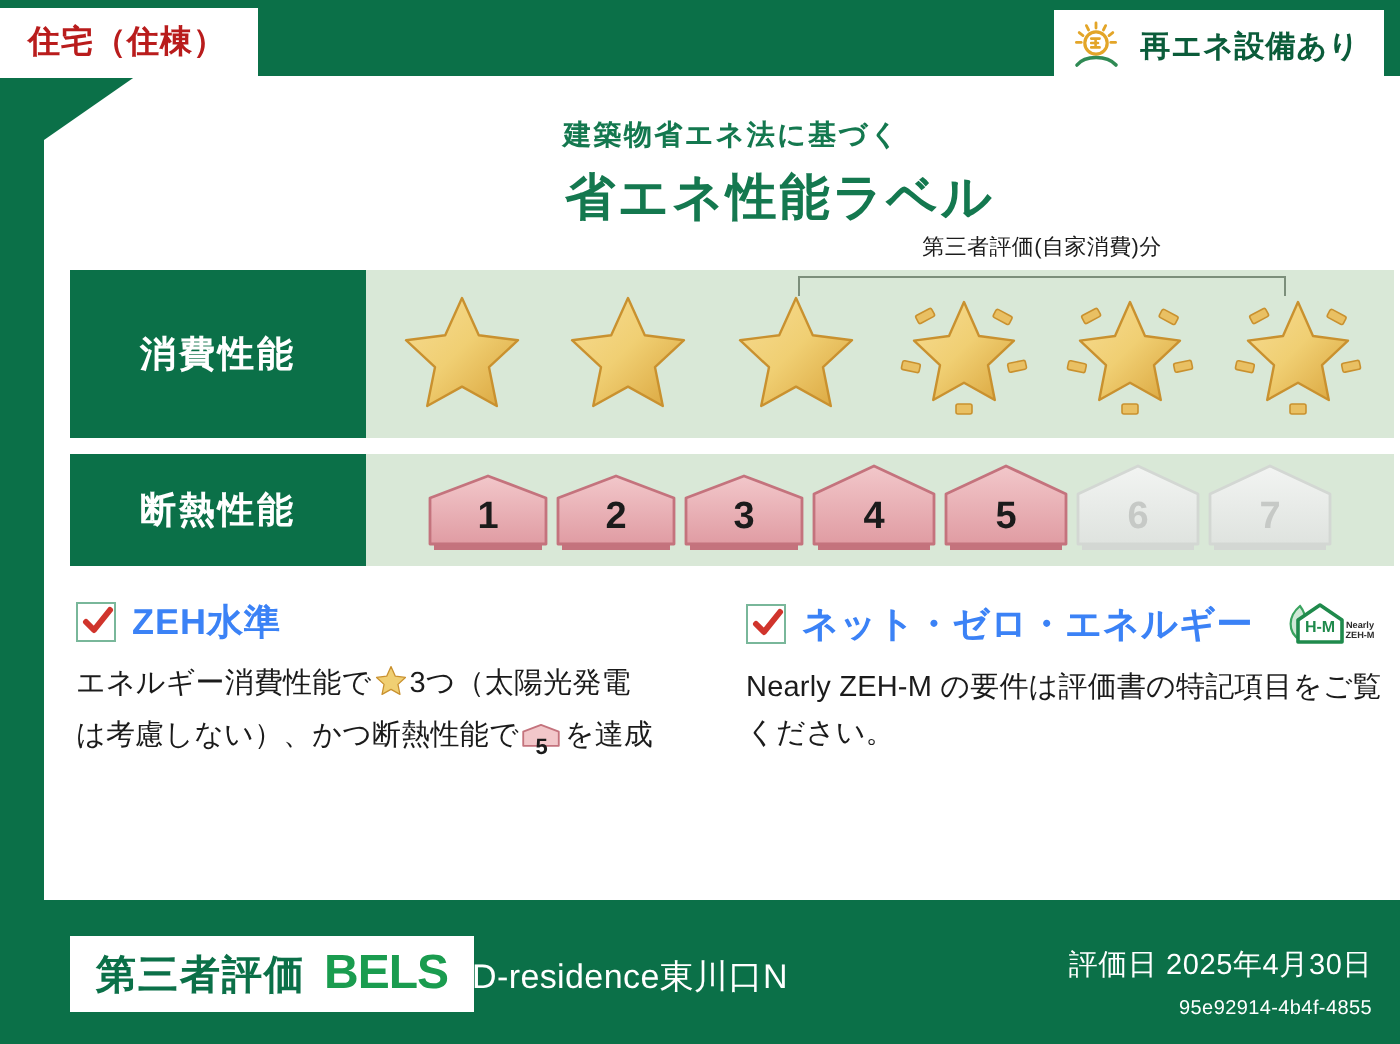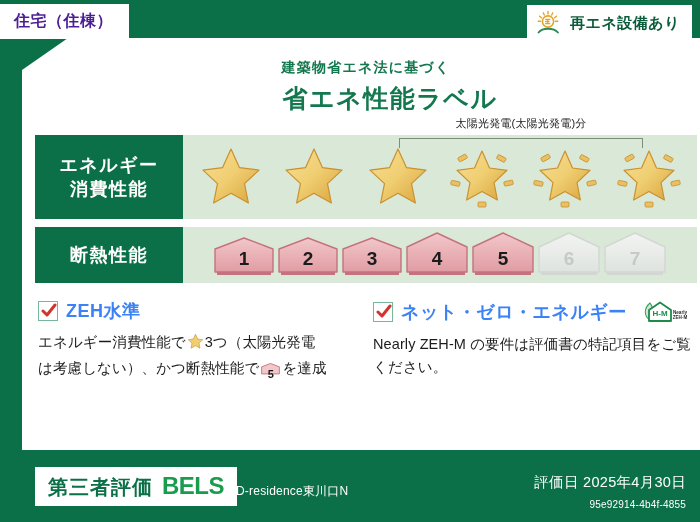--- a/index.html
+++ b/index.html
@@ -10,21 +10,21 @@
   body { background: #0b7048; overflow: hidden; position: relative; }
 
   
   #root { position: relative; width: 700px; height: 522px; background: #0b7048; }
 
   
   .tag-housing {
     position: absolute; left: 0px; top: 4px;
     background: #ffffff;
     padding: 7px 16px 7px 14px;
-    font-size: 16px; font-weight: bold; color: #4c1d95;
+    font-size: 16px; font-weight: bold; color: #b91c1c;
     letter-spacing: 0.5px;
     z-index: 6;
   }
 
   
   .tag-renew {
     position: absolute; right: 8px; top: 5px;
     background: #ffffff;
     padding: 5px 12px 5px 8px;
     display: flex; align-items: center; gap: 7px;
@@ -146,21 +146,21 @@
     display: flex; align-items: baseline; gap: 9px; margin-left: 21px;
   }
   .bels-jp {
     font-size: 20px; font-weight: bold; color: #0b7048; letter-spacing: 1px;
   }
   .bels-en {
     font-size: 24px; font-weight: bold; color: #1a9c4f; letter-spacing: -0.5px;
   }
   .bldg-name {
     position: absolute; left: 236px; bottom: 22px;
-    font-size: 12px; color: #ffffff; letter-spacing: 0.2px;
+    font-size: 17px; color: #ffffff; letter-spacing: 0.2px;
   }
   .eval-date {
     position: absolute; right: 14px; bottom: 30px;
     font-size: 14.5px; color: #ffffff; letter-spacing: 0.3px;
   }
   .eval-id {
     position: absolute; right: 14px; bottom: 12px;
     font-size: 10px; color: #ffffff; letter-spacing: 0.2px;
   }
 </style>
@@ -195,26 +195,25 @@
 
   <div class="card">
 
     <div class="title-wrap">
       <div class="title-sub">建築物省エネ法に基づく</div>
       <div class="title-main">省エネ性能ラベル</div>
     </div>
 
     <div class="row row-energy">
       <div class="row-label">
-        <span>エネルギー</span>
         <span>消費性能</span>
       </div>
       <div class="row-body">
 
-        <div class="solar-note">太陽光発電(太陽光発電)分</div>
+        <div class="solar-note">第三者評価(自家消費)分</div>
         <div class="solar-bracket"></div>
 
         <div class="stars">
 
           <div class="star-cell">
             <svg viewBox="0 0 66 66">
               <defs>
                 <linearGradient id="sg1" x1="0" y1="0" x2="1" y2="1">
                   <stop offset="0%" stop-color="#f7dc93"></stop>
                   <stop offset="48%" stop-color="#f0cf73"></stop>

